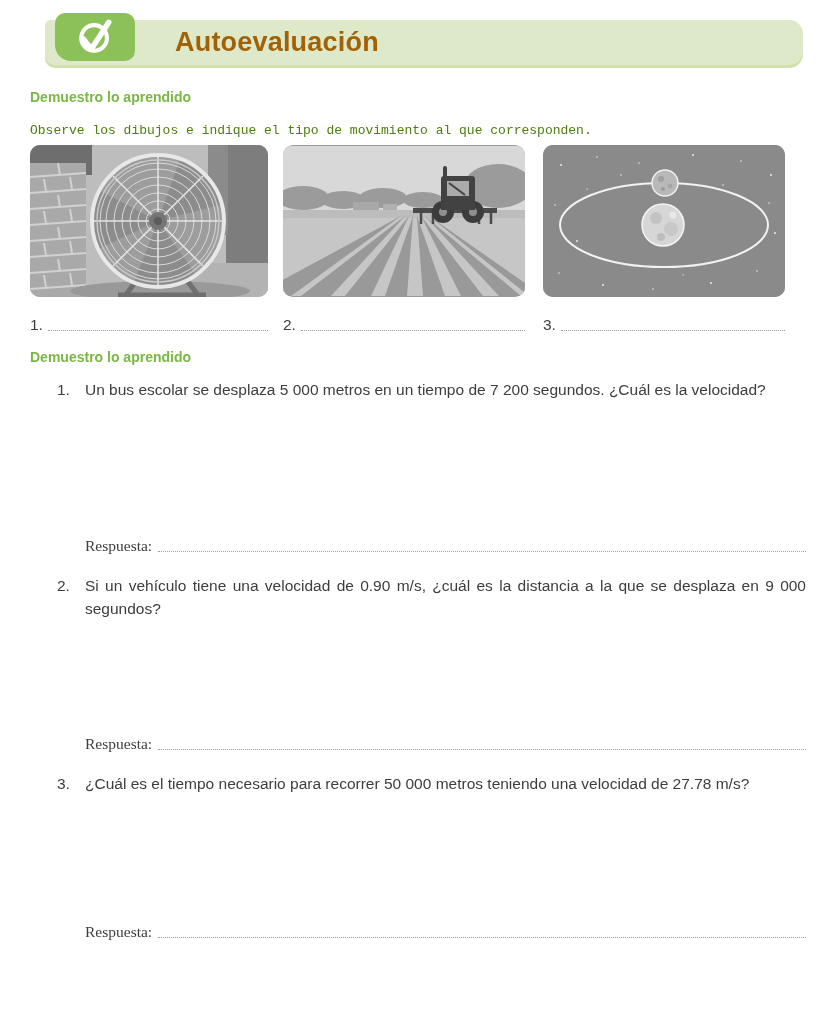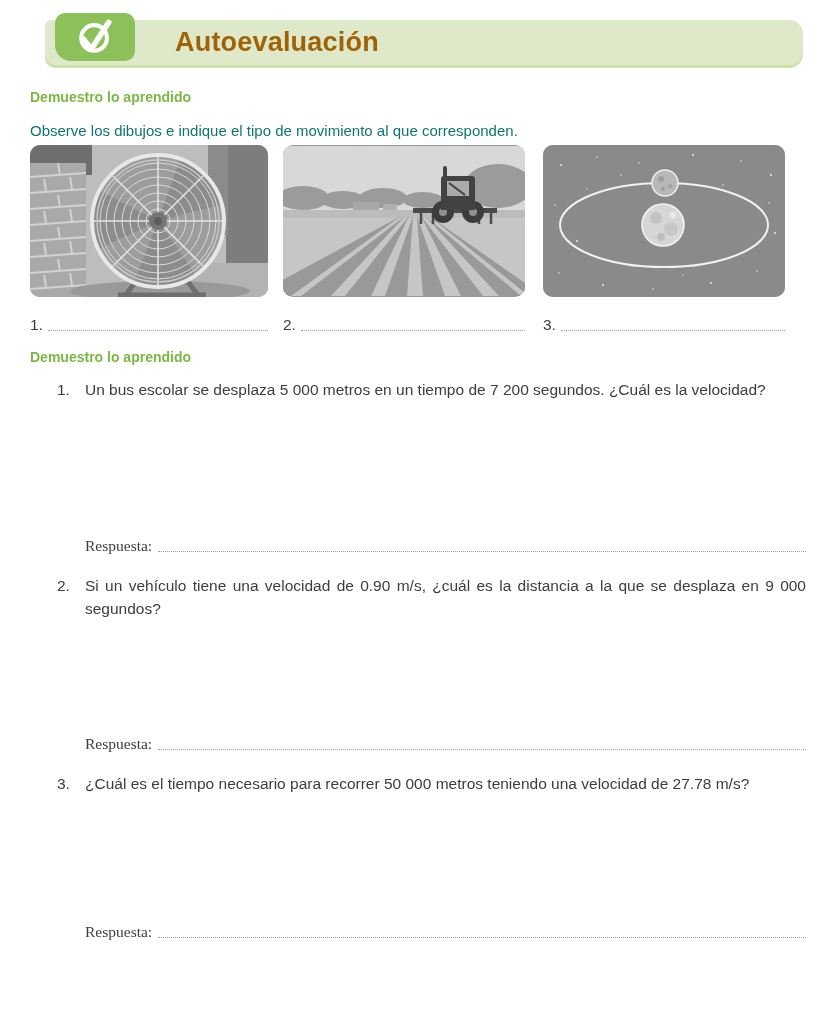--- a/index.html
+++ b/index.html
@@ -33,21 +33,21 @@
     font-size:27px; font-weight:bold; color:#a16207;
     letter-spacing:0.2px;
   }
   
   .content { padding:0 15px 0 30px; }
   h2.section-heading {
     font-size:14px; font-weight:bold; color:#7ab843;
   }
   .h-demuestro { margin-top:24px; }
   .h-practico  { margin-top:15px; }
-  p.instruction { font-size:15px; line-height:19px; color:#0f766e; }
+  p.instruction { font-size:13px; line-height:19px; color:#4d7c0f;font-family:Liberation Mono, monospace; }
   .p-observe  { margin-top:16px; }
   .p-resuelva { margin-top:19px; }
   
   .figures-row { margin-top:5px; display:flex; }
   .figure { border-radius:10px; overflow:hidden; height:152px; background:#9a9a9a; }
   .fig-1 { width:238px; margin-right:15px; }
   .fig-2 { width:242px; margin-right:18px; }
   .fig-3 { width:242px; }
   .figure svg { display:block; width:100%; height:100%; }
   

